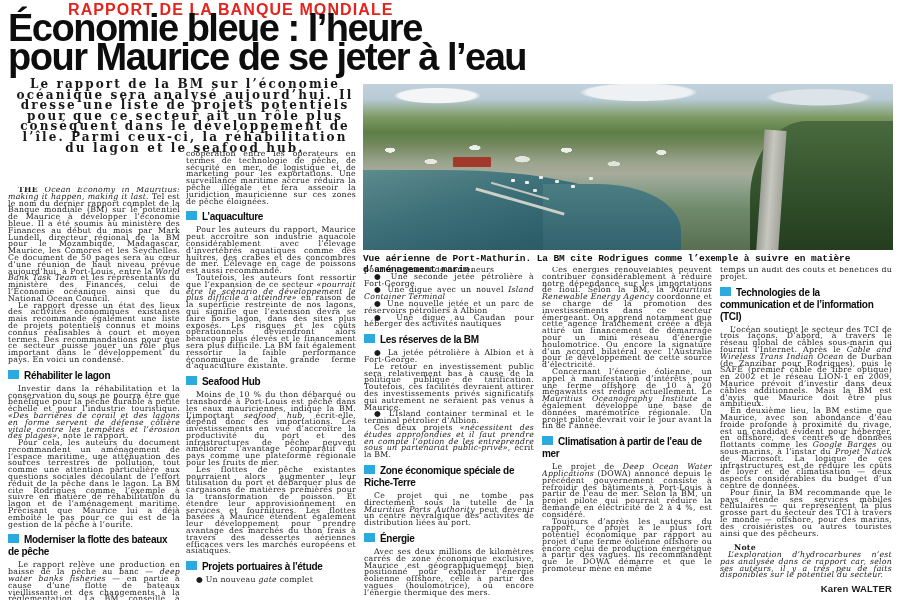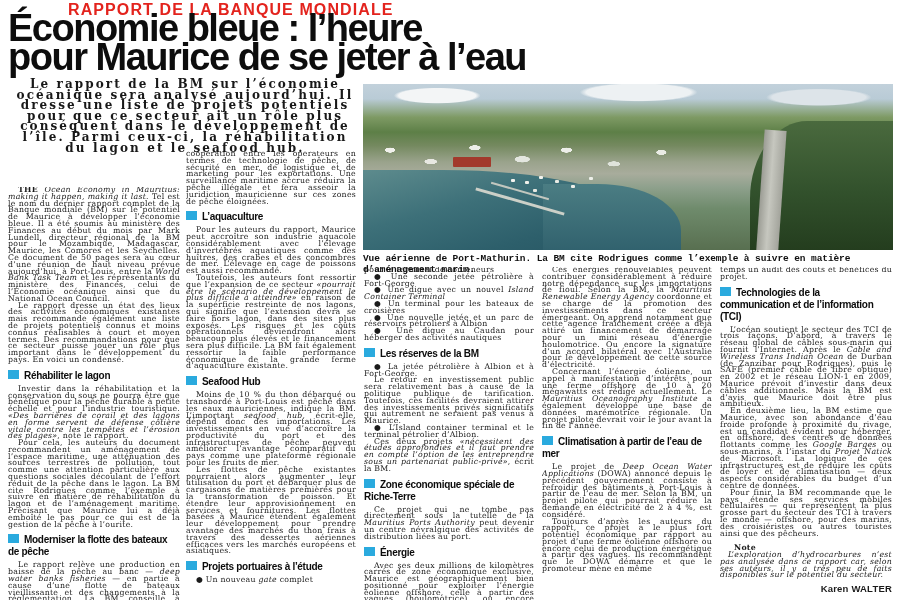--- a/index.html
+++ b/index.html
@@ -116,21 +116,20 @@
     <div class="heading"><span class="sq"></span><span>Seafood Hub</span></div>
     <div class="para"><span>Moins de 10 % du thon débarqué ou transbordé à Port-Louis est pêché dans les eaux mauriciennes, indique la BM. L’important </span><span class="it">seafood hub</span><span>, écrit-elle, dépend donc des importations. Les investissements en vue d’accroître la productivité du port et des infrastructures de pêche peuvent améliorer l’avantage comparatif du pays comme une plateforme régionale pour les fruits de mer.</span></div>
     <div class="para"><span>Les flottes de pêche existantes pourraient alors augmenter leur utilisation du port et débarquer plus de cargaisons de matières premières pour la transformation de poisson. Et étendre leur approvisionnement en services et fournitures. Les flottes basées à Maurice étendent également leur développement pour prendre avantage des marchés du thon frais à travers des dessertes aériennes efficaces vers les marchés européens et asiatiques.</span></div>
     <div class="heading"><span class="sq"></span><span>Projets portuaires à l’étude</span></div>
     <div class="para"><span>● Un nouveau </span><span class="it">gate</span><span> complet</span></div>
   </div>
 <div class="col c2">
     <div class="para ni"><span>pour le terminal de conteneurs</span></div>
     <div class="para"><span>● Une seconde jetée pétrolière à Fort-George</span></div>
     <div class="para"><span>● Une digue avec un nouvel </span><span class="it">Island Container Terminal</span></div>
-    <div class="para"><span>● Un terminal pour les bateaux de croisières</span></div>
     <div class="para"><span>● Une nouvelle jetée et un parc de réservoirs pétroliers à Albion</span></div>
     <div class="para"><span>● Une digue au Caudan pour héberger des activités nautiques</span></div>
     <div class="heading"><span class="sq"></span><span>Les réserves de la BM</span></div>
     <div class="para"><span>● La jetée pétrolière à Albion et à Fort-George.</span></div>
     <div class="para"><span>Le retour en investissement public sera relativement bas à cause de la politique publique de tarification. Toutefois, ces facilités devraient attirer des investissements privés significatifs qui autrement ne seraient pas venus à Maurice.</span></div>
     <div class="para"><span>● L’Island container terminal et le terminal pétrolier d’Albion.</span></div>
     <div class="para"><span>Ces deux projets </span><span class="it">«nécessitent des études approfondies et il faut prendre en compte l’option de les entreprendre sous un partenariat public-privé»</span><span>, écrit la BM.</span></div>
     <div class="heading"><span class="sq"></span><span>Zone économique spéciale de Riche-Terre</span></div>
     <div class="para"><span>Ce projet qui ne tombe pas directement sous la tutelle de la </span><span class="it">Mauritius Ports Authority</span><span> peut devenir un centre névralgique des activités de distribution liées au port.</span></div>
     <div class="heading"><span class="sq"></span><span>Énergie</span></div>

